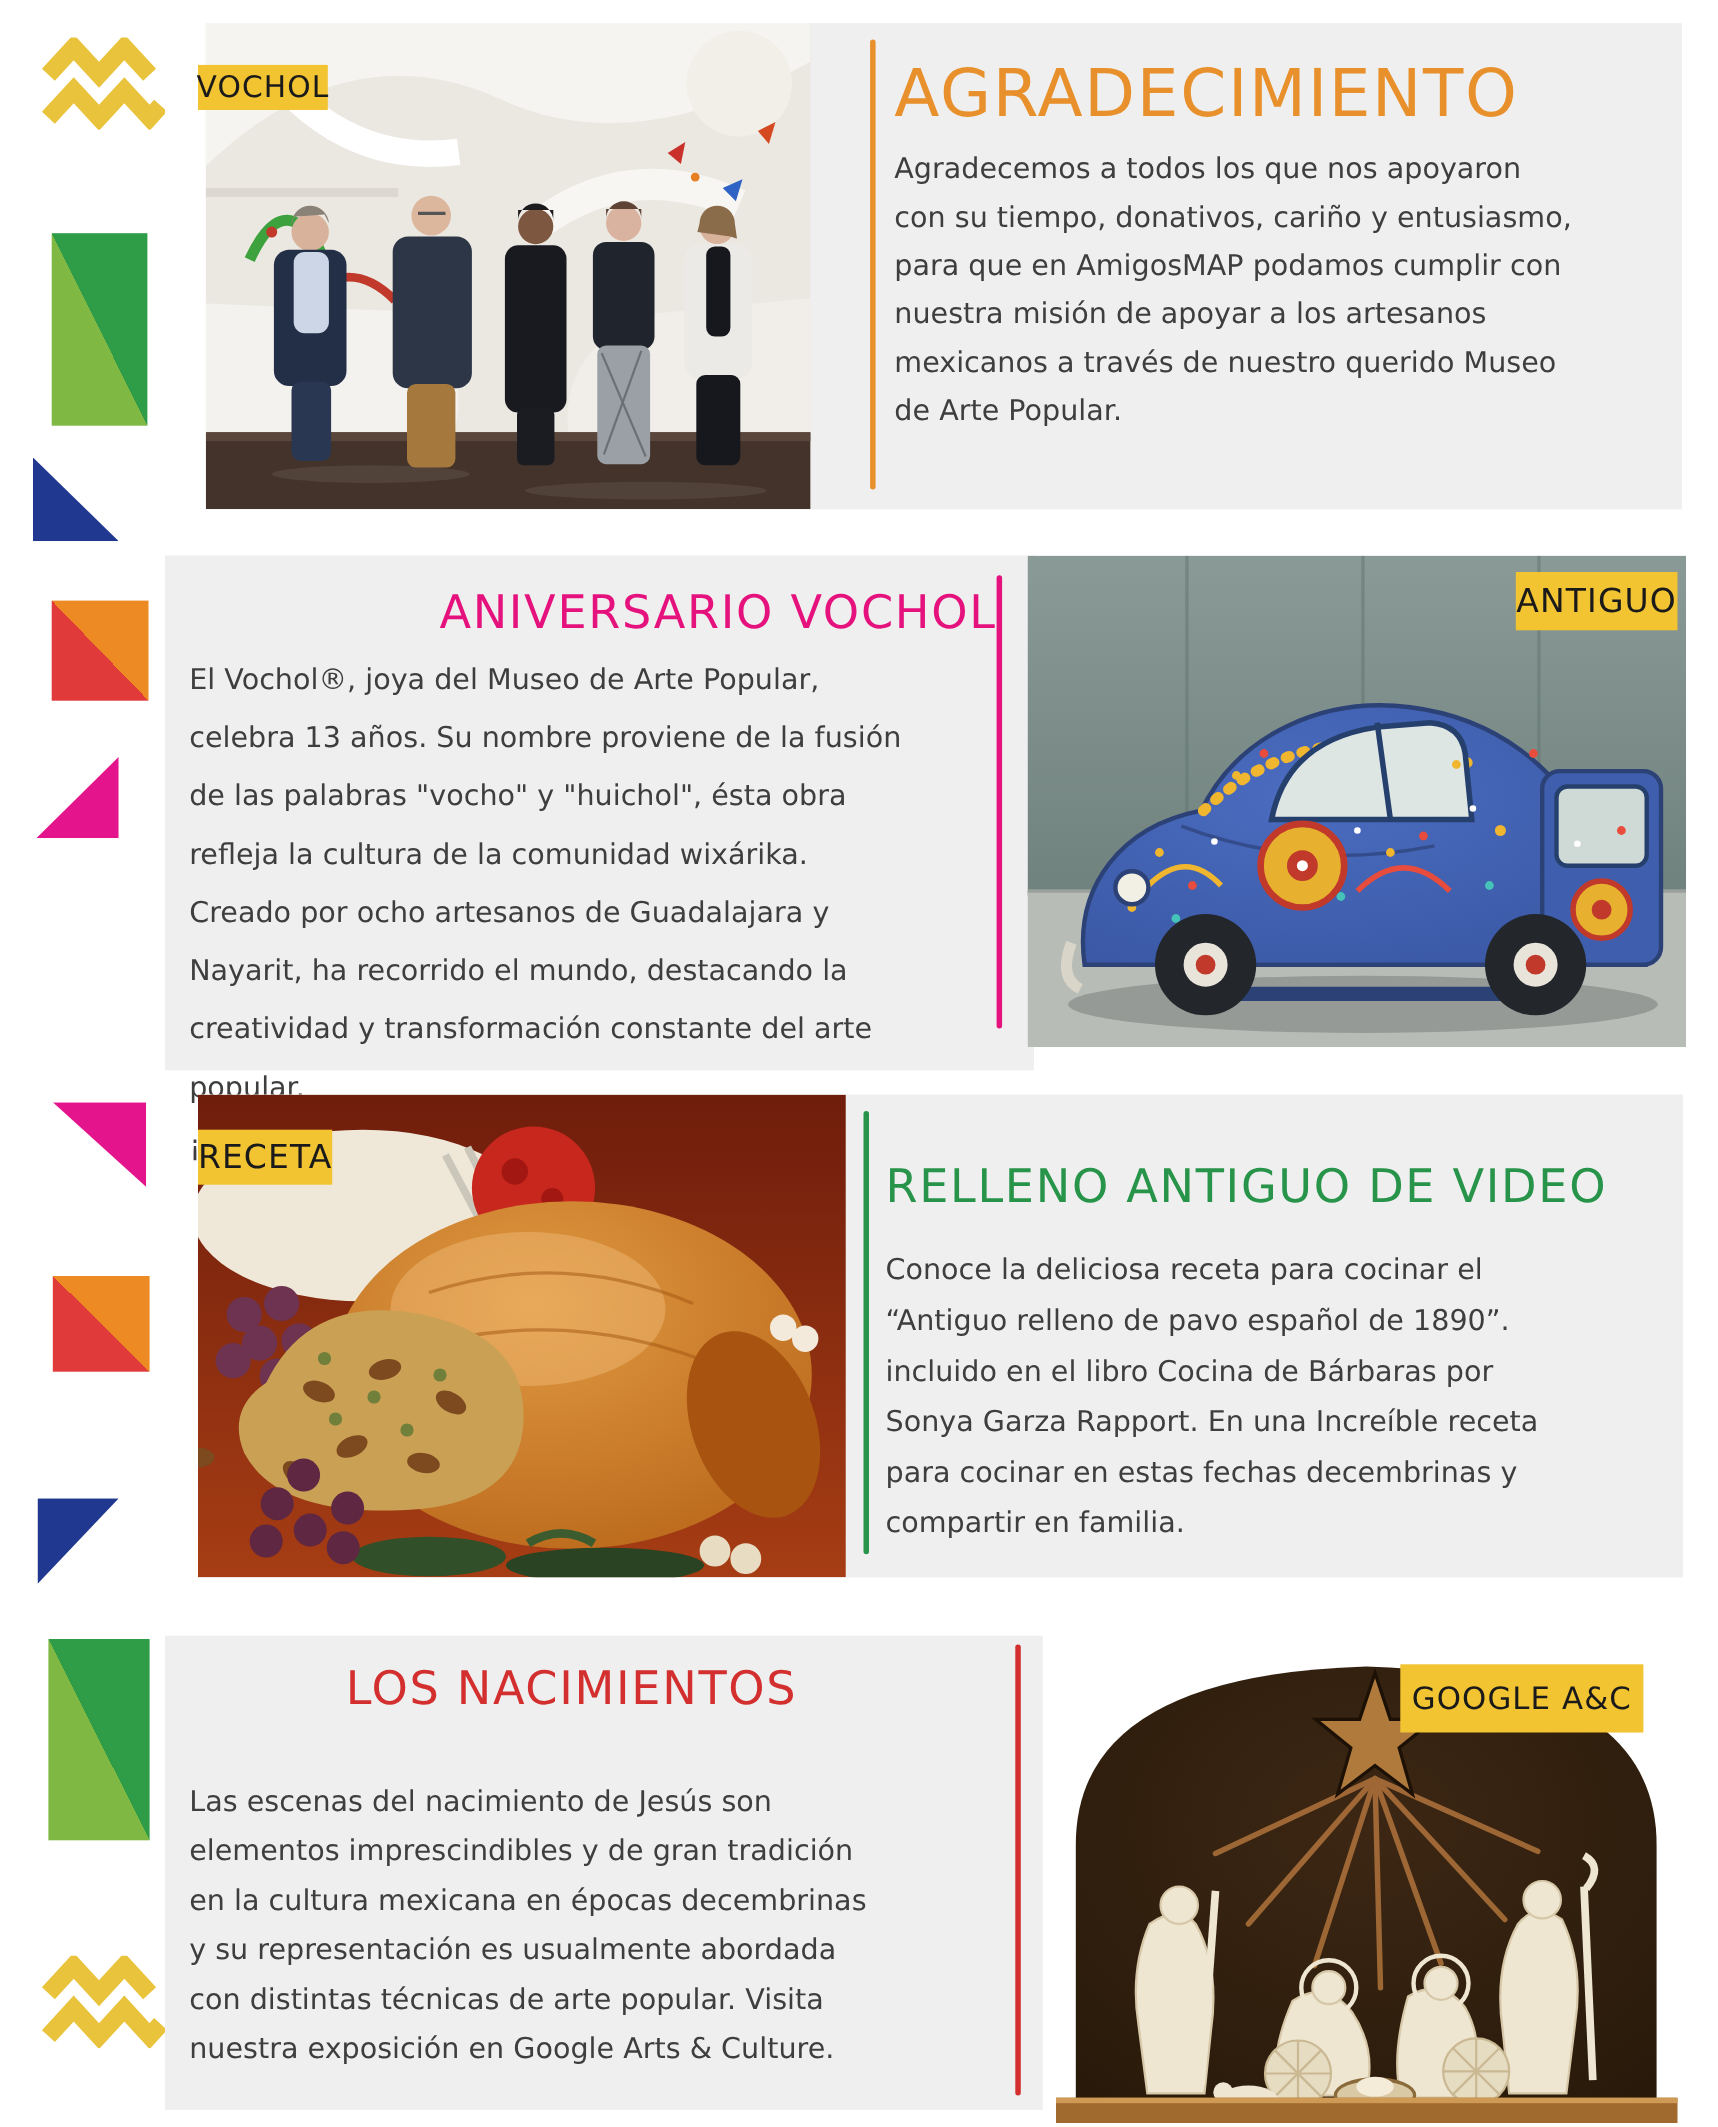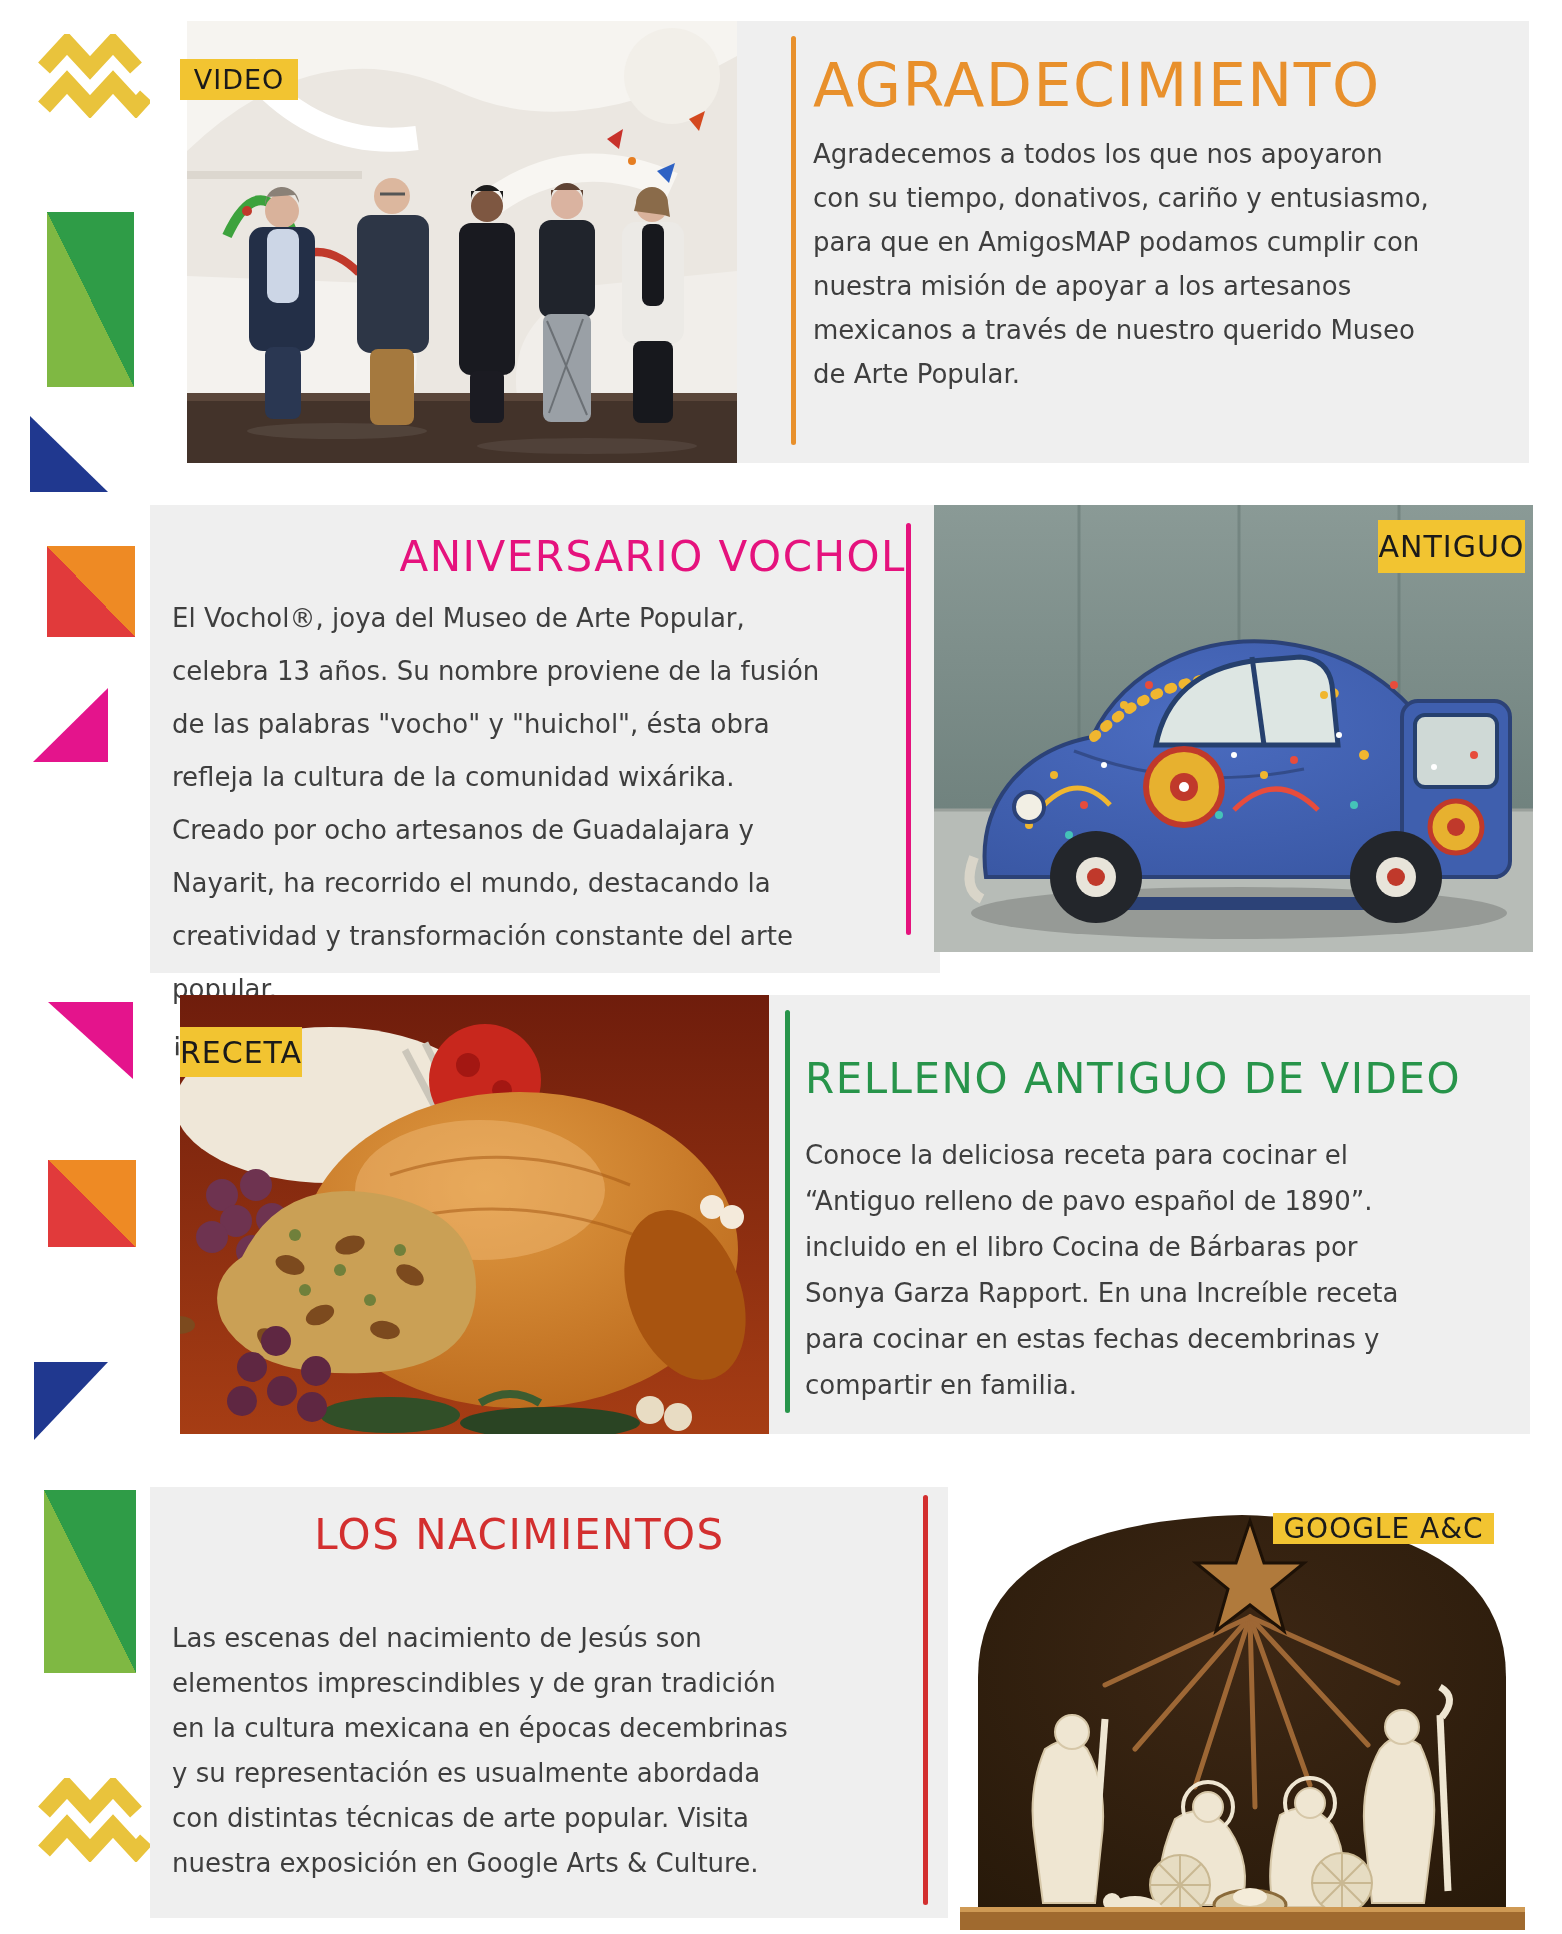--- a/index.html
+++ b/index.html
@@ -40,21 +40,21 @@
   
   .s3-panel{left:180px;top:995px;width:1350px;height:439px;}
   .s3-photo{left:180px;top:995px;width:589px;height:439px;}
   .s3-tag{left:180px;top:1027px;width:122px;height:50px;font-size:30px;justify-content:center;}
   .s3-line{left:785px;top:1010px;height:403px;background:var(--accent-green,#27944a);}
   .s3-title{left:805px;top:1054px;color:var(--accent-green,#27944a);}
   .s3-body{left:805px;top:1132px;width:710px;line-height:46px;}
   
   .s4-panel{left:150px;top:1487px;width:798px;height:431px;}
   .s4-photo{left:950px;top:1487px;width:583px;height:443px;}
-  .s4-tag{left:1273px;top:1513px;width:221px;height:31px;font-size:28px;}
+  .s4-tag{left:1273px;top:1513px;width:221px;height:62px;font-size:28px;}
   .s4-line{left:923px;top:1495px;height:410px;background:var(--accent-red,#d32f2f);}
   .s4-title{left:133px;top:1510px;width:773px;text-align:center;color:var(--accent-red,#d32f2f);}
   .s4-body{left:172px;top:1588px;width:740px;line-height:45px;margin-top:28px;}
   
   .deco{position:absolute;}
   .green-block{background:linear-gradient(to bottom left,var(--deco-green-dark,#2f9c47) 50%,var(--deco-green-light,#7fb843) 50%);}
   .orange-red-block{background:linear-gradient(to bottom left,var(--deco-orange,#ee8a24) 50%,var(--deco-red,#e13a3b) 50%);}
   .tri{position:absolute;}
   .blue-tri-1{background:var(--deco-blue,#20388f);clip-path:polygon(0 0,100% 100%,0 100%);}
   .blue-tri-2{background:var(--deco-blue,#20388f);clip-path:polygon(0 0,100% 0,0 100%);}
@@ -129,21 +129,21 @@
     <line x1="360" y1="300" x2="400" y2="394" stroke="#6b7075" stroke-width="2"></line>
     <line x1="396" y1="298" x2="362" y2="392" stroke="#6b7075" stroke-width="2"></line>
     <circle cx="465" cy="185" r="16" fill="#d9b29b"></circle>
       <path d="M449,182 a16,16 0 0 1 32,0 l2,14 -6,-2 -30,-4 Z" fill="#8a6b4a"></path>
     <rect x="435" y="201" width="62" height="122" rx="14" fill="#eceae6"></rect>
     <rect x="455" y="203" width="22" height="82" rx="8" fill="#17181d"></rect>
     <rect x="446" y="320" width="40" height="82" rx="8" fill="#17181d"></rect>
   </svg>
 </div>
 <div class="tag s1-tag">
-    <span>VIDEO</span>
+    <span>VOCHOL</span>
   </div>
 <div class="vline s1-line"></div>
 <div class="title s1-title">AGRADECIMIENTO</div>
 <div class="body-text s1-body">Agradecemos a todos los que nos apoyaron
 con su tiempo, donativos, cariño y entusiasmo,
 para que en AmigosMAP podamos cumplir con
 nuestra misión de apoyar a los artesanos
 mexicanos a través de nuestro querido Museo
 de Arte Popular.</div>
 

